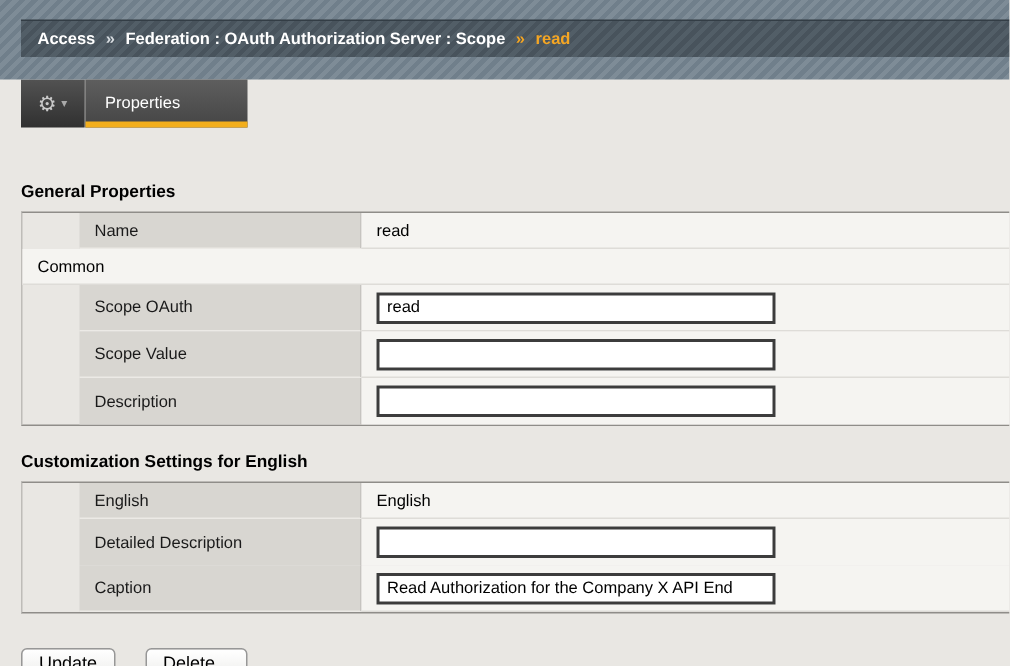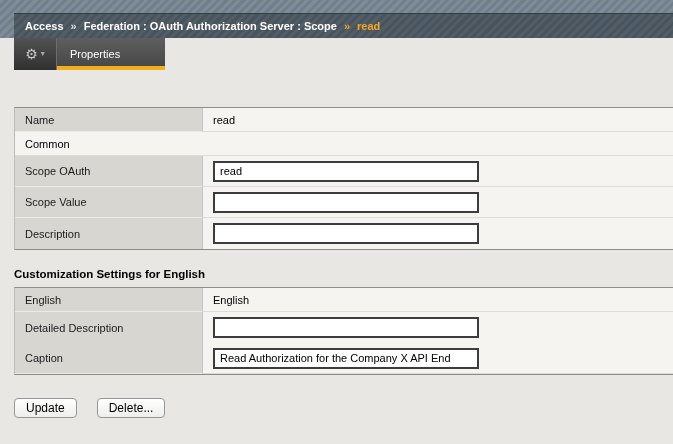--- a/index.html
+++ b/index.html
@@ -4,21 +4,21 @@
 <style>
   * { margin:0; padding:0; box-sizing:border-box; }
   html,body { width:673px; height:444px; overflow:hidden; }
   body {
     background:#e9e7e3;
     font-family:"Liberation Sans", sans-serif;
     color:#1a1a1a;
   }
   
   .top-band {
-    position:relative; height:38px;
+    position:relative; height:53px;
     background:repeating-linear-gradient(135deg,#7e8c97 0 3px,#707f8b 3px 6px);
   }
   .breadcrumb {
     position:absolute; left:14px; right:0; top:13px; height:25px;
     background:repeating-linear-gradient(135deg,#525e67 0 3px,#48535c 3px 6px);
     border-top:1px solid #333d45;
     display:flex; align-items:center;
     padding-left:11px;
     font-size:11px; font-weight:bold; color:#ffffff;
     white-space:nowrap;
@@ -60,21 +60,21 @@
   }
   .prow { display:flex; }
   .prow.text-row { height:24px; }
   .prow.input-row { height:31px; }
   .plabel {
     width:188px; flex:0 0 188px;
     background:#d8d6d1;
     border-bottom:1px solid #eceae6;
     border-right:1px solid #c6c4c0;
     display:flex; align-items:center;
-    padding-left:10px; font-size:11px; color:#1a1a1a;
+    padding-left:10px; font-size:11px; color:#1a1a1a;margin-left:38px;
   }
   .pvalue {
     flex:1;
     background:#f5f4f1;
     border-bottom:1px solid #dedcd8;
     display:flex; align-items:center;
     padding-left:10px; font-size:11px; color:#000;
   }
   .prow.last .plabel, .prow.last .pvalue { border-bottom:none; }
   .pvalue input {
@@ -119,20 +119,21 @@
     </div>
     <div class="tab">
       <span>Properties</span>
       <span class="tab-underline"></span>
     </div>
   </div>
 
   <div class="content">
     <div id="sections">
   <section class="psection">
+    <div class="sec-title">General Properties</div>
     <div class="props-table">
   <div class="prow text-row">
     <div class="plabel">Name</div>
     <div class="pvalue">
                 <span>read</span>
               </div>
   </div>
 
   <div class="prow text-row">
     <div class="pvalue">

